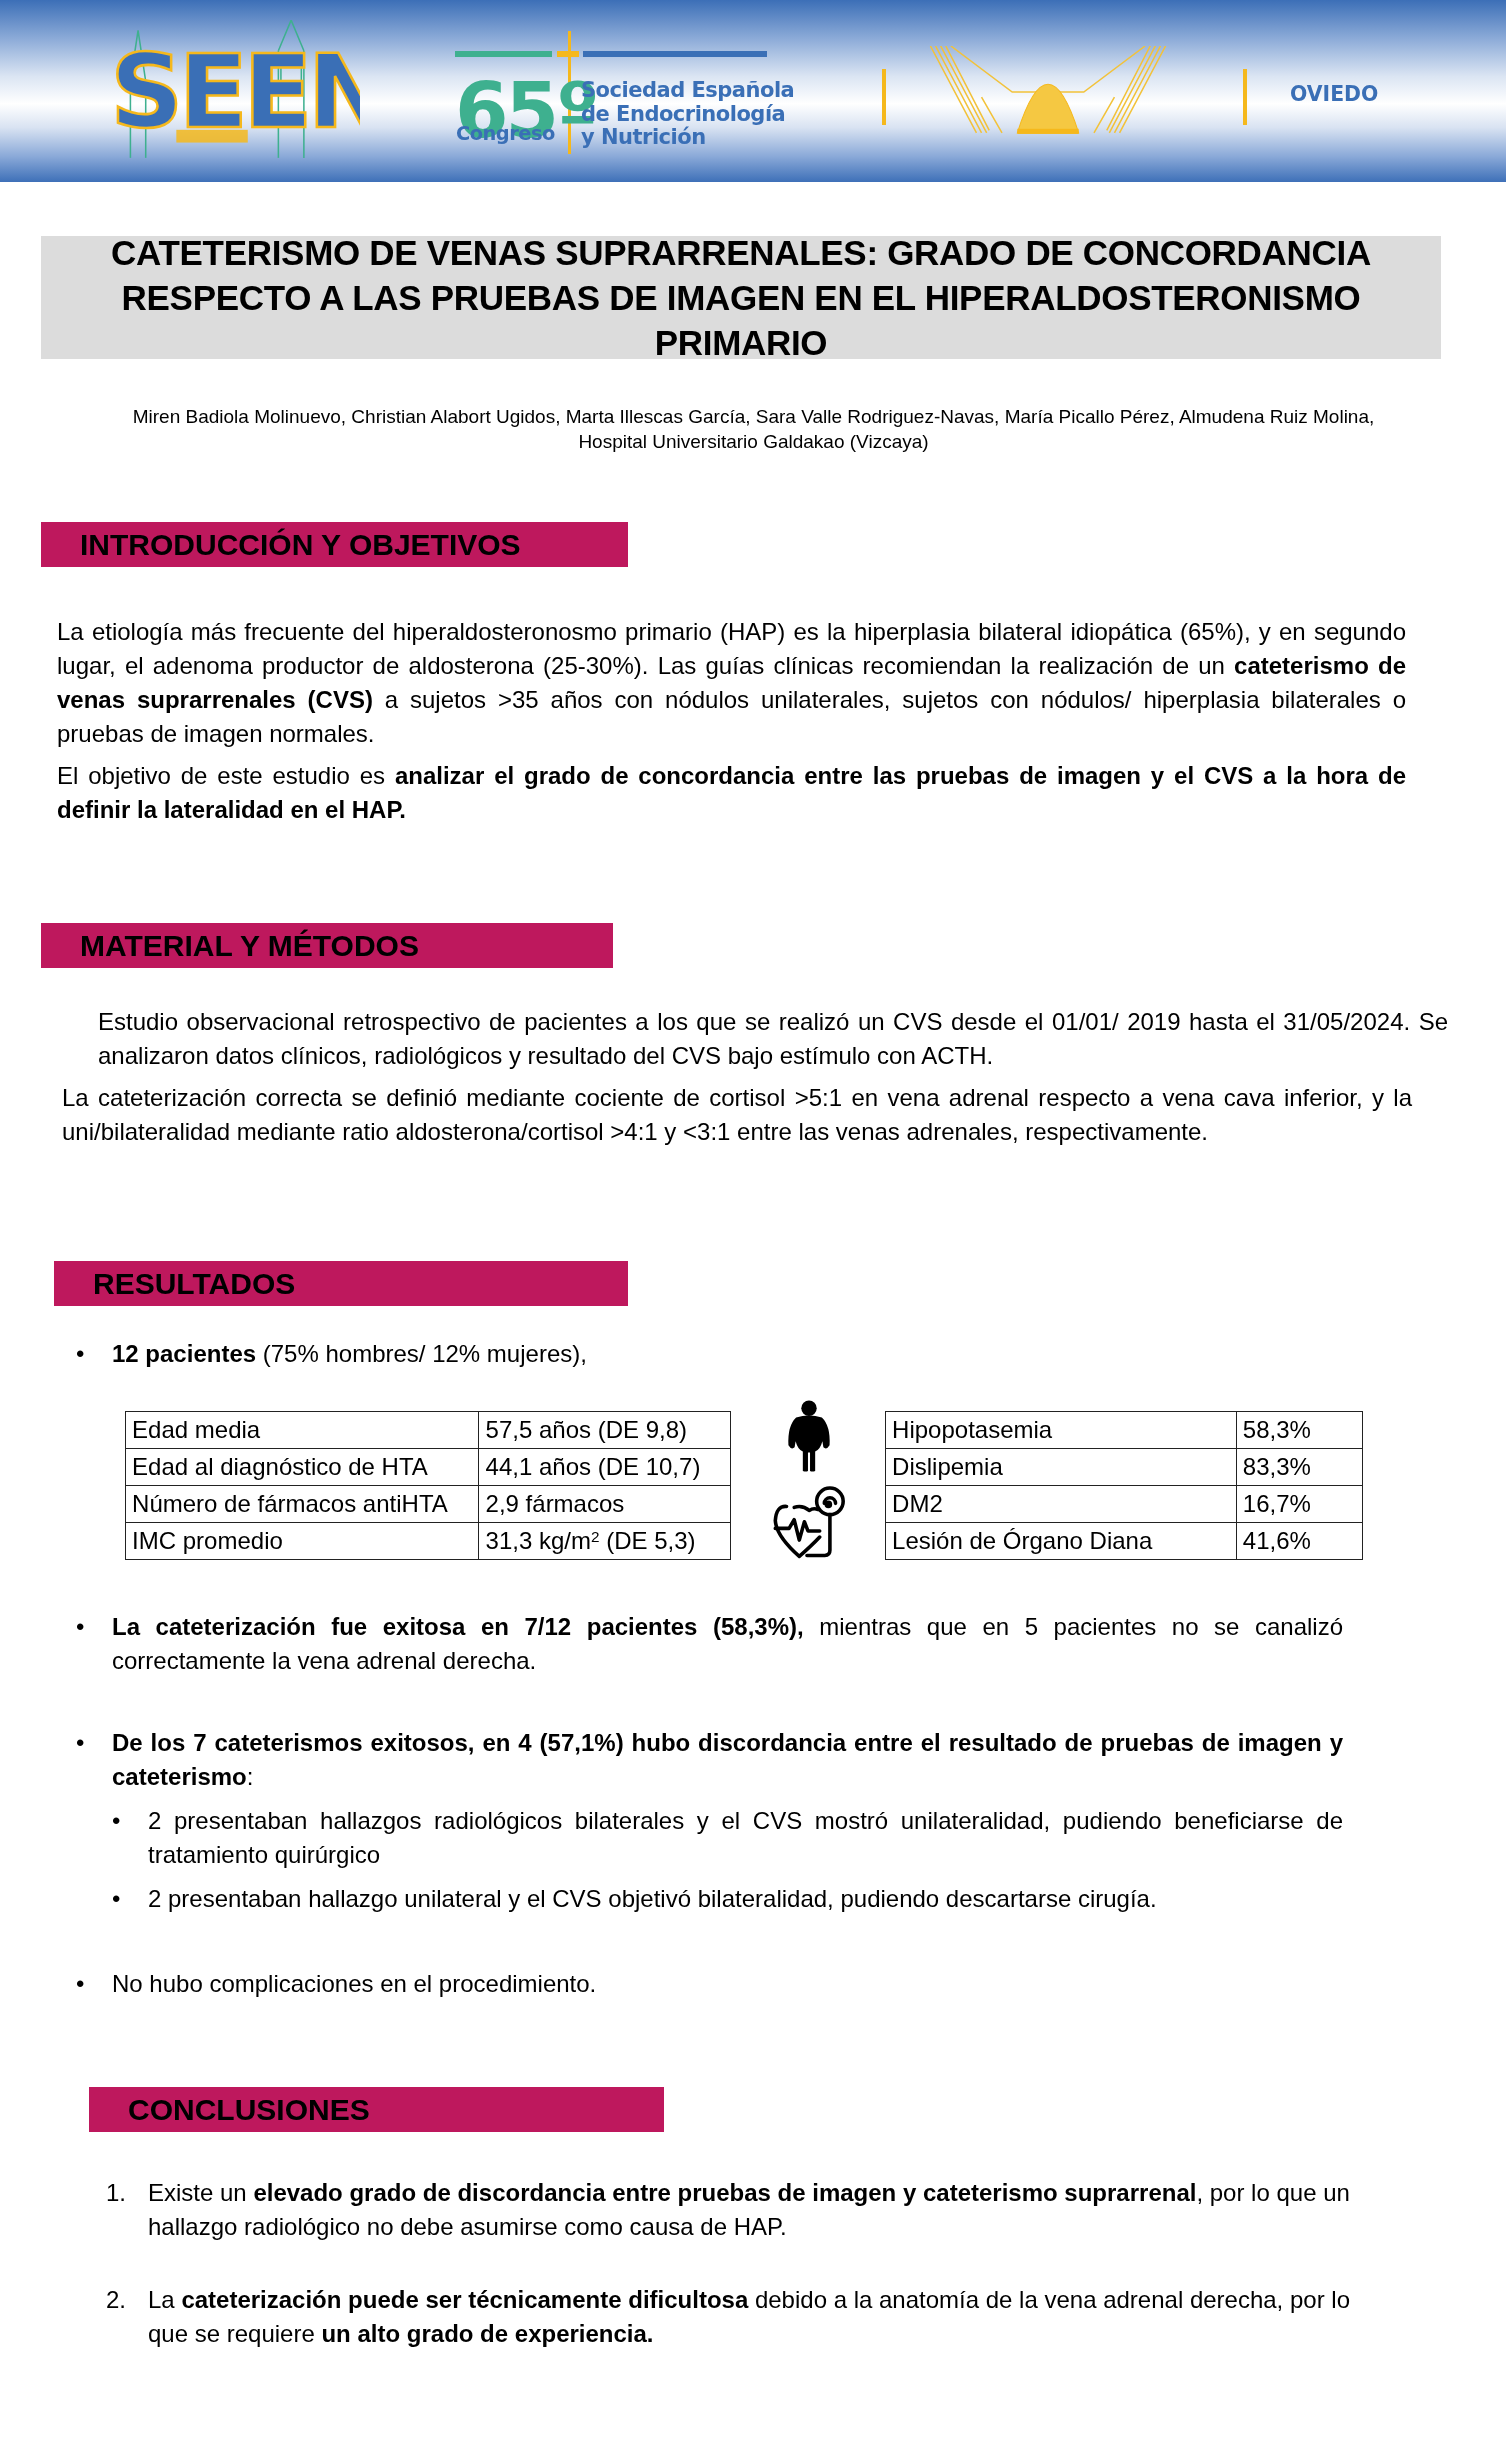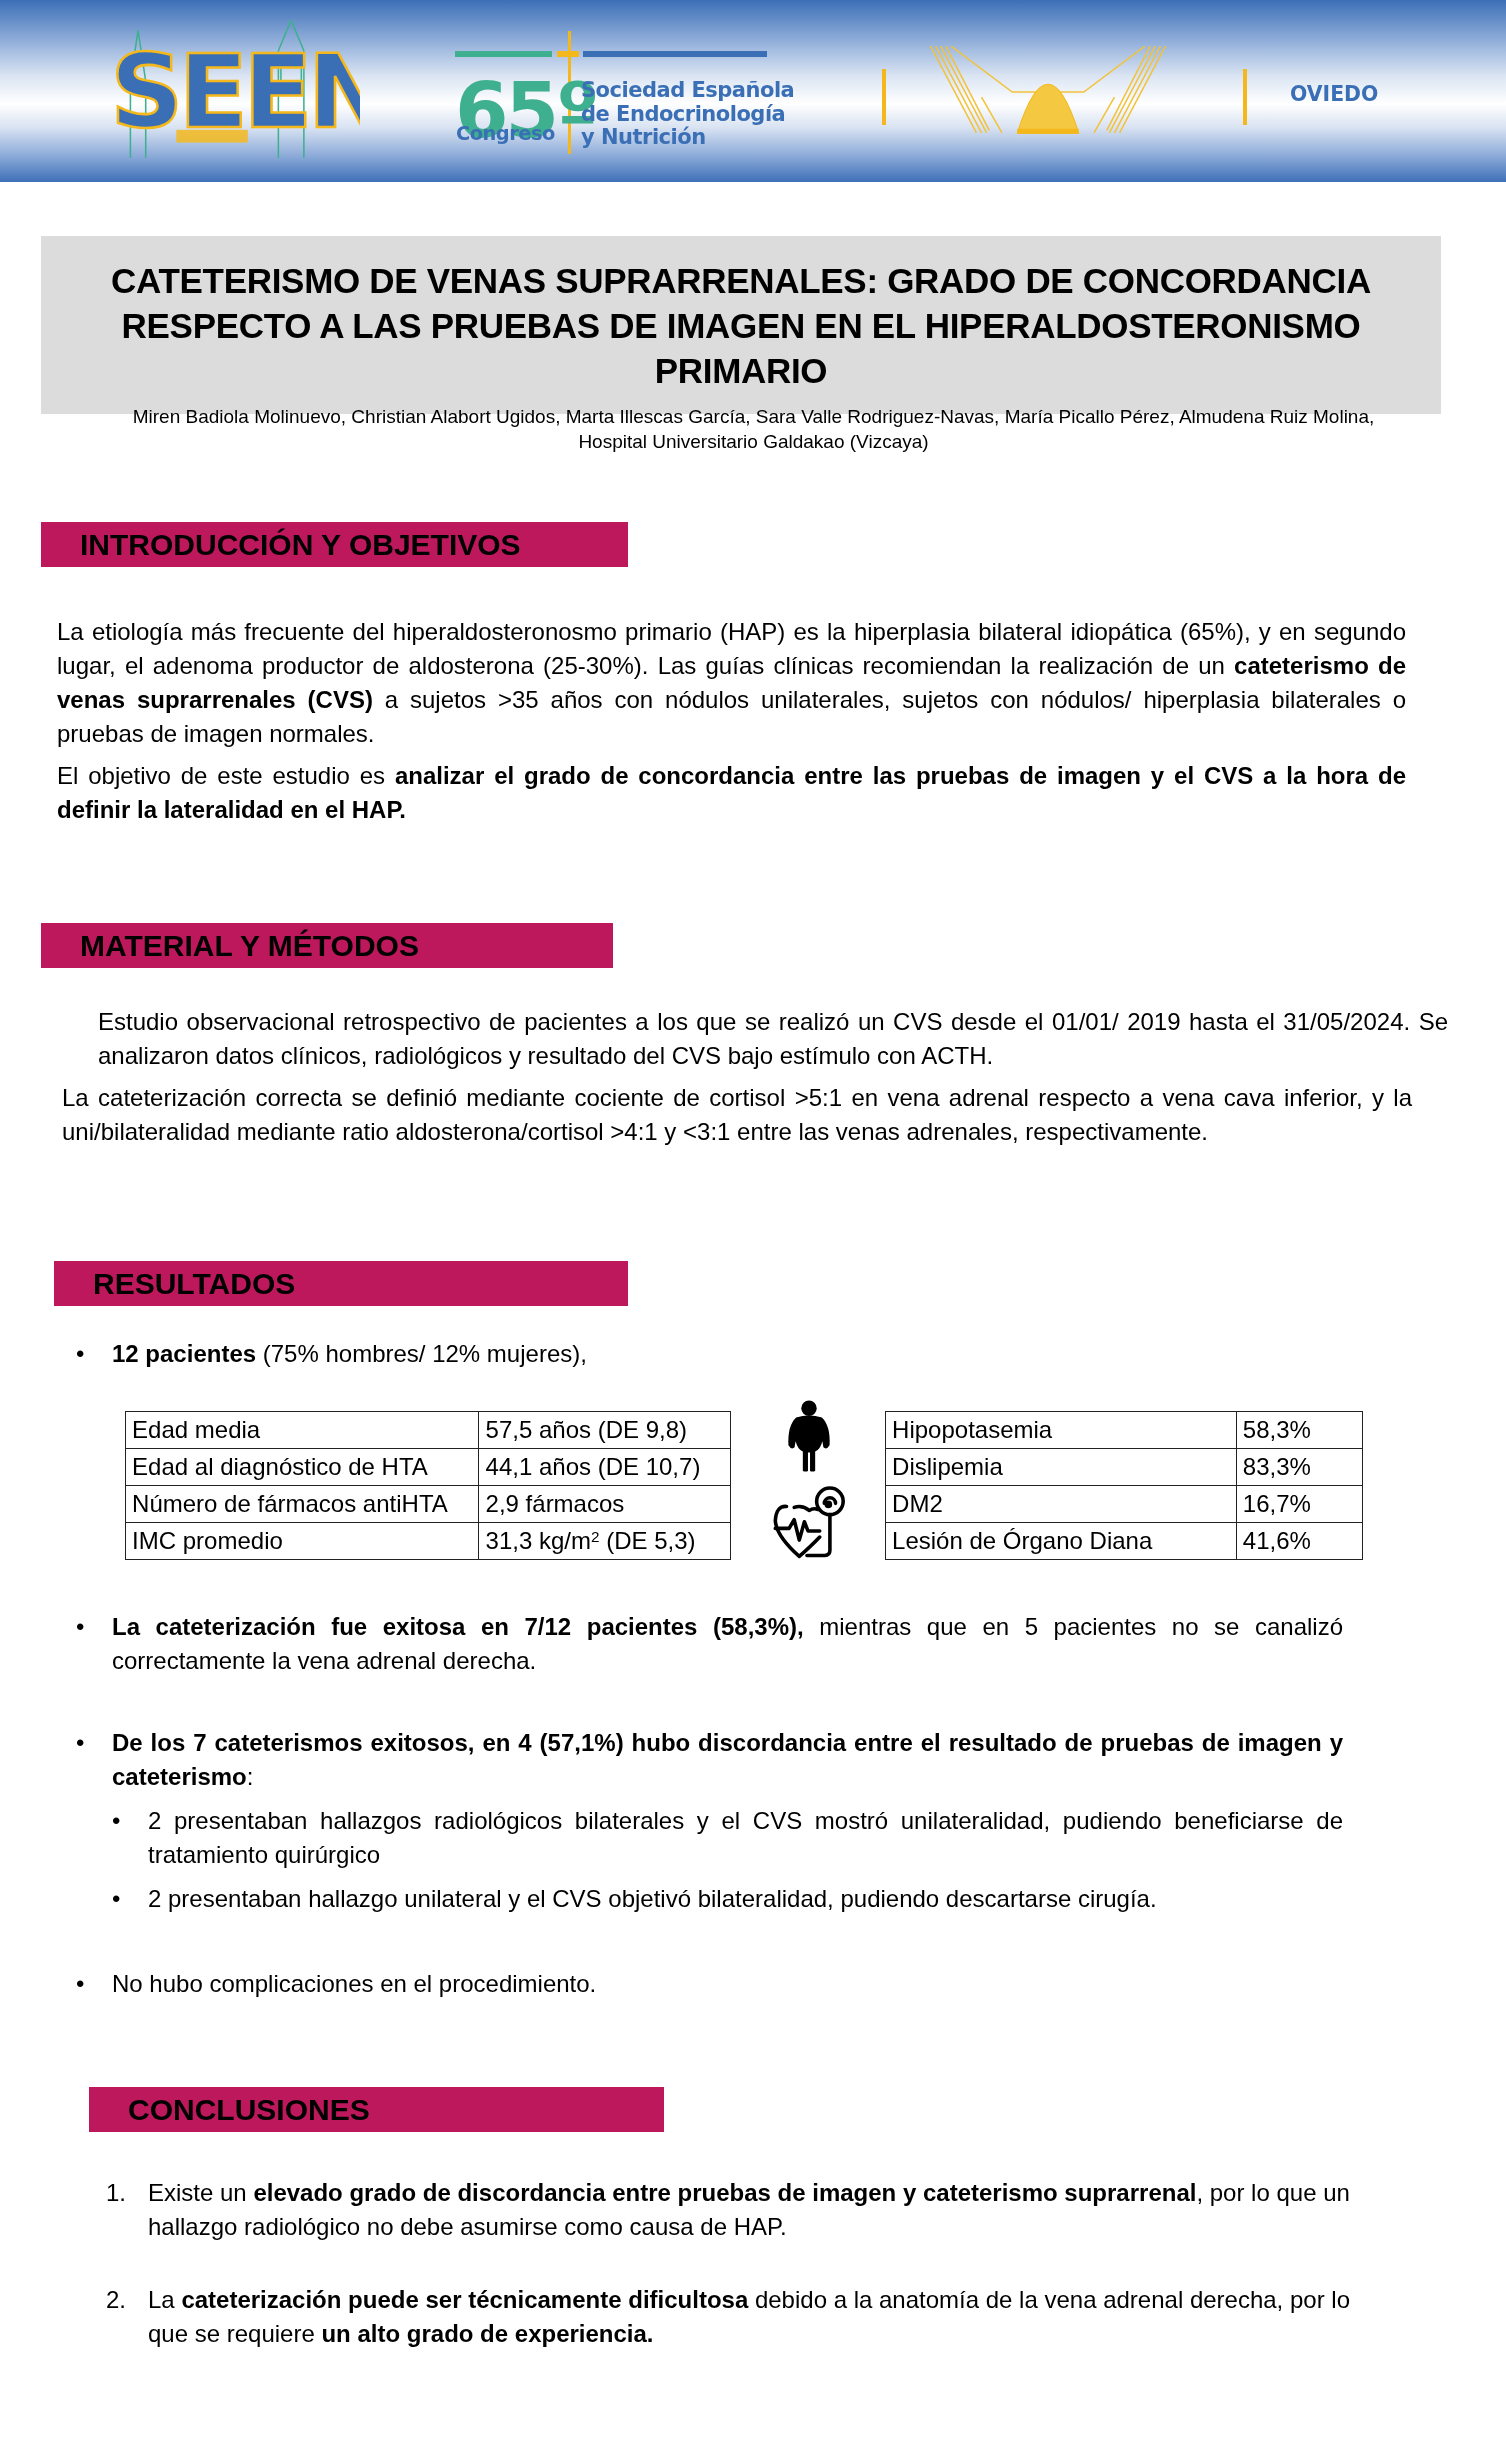--- a/index.html
+++ b/index.html
@@ -19,21 +19,21 @@
   .bar-green { position: absolute; left: 0; top: 20.4px; width: 97px; height: 6.1px; background: #3eb08f; }
   .bar-blue { position: absolute; left: 128px; top: 20.4px; width: 184px; height: 6.1px; background: #3a6fb6; }
   .bar-yellow-h { position: absolute; left: 102px; top: 20.4px; width: 21.5px; height: 6.1px; background: #f5b81c; }
   .bar-yellow-v { position: absolute; left: 113px; top: 0; width: 2.6px; height: 123px; background: #f5b81c; }
   .vsep { position: absolute; width: 4.1px; height: 56px; background: #f5b81c; }
   .building { position: absolute; left: 920px; top: 46px; width: 256px; height: 92px; }
   .oviedo { position: absolute; left: 1290px; top: 82px; font-family: "DejaVu Sans", sans-serif; font-weight: bold; font-size: 20.4px; color: #3a6fb6; }
 
   
   .title-box {
-    position: absolute; left: 41px; top: 236px; width: 1400px; height: 178px; background: #dcdcdc;
+    position: absolute; left: 41px; top: 236px; width: 1400px; height: 123px; background: #dcdcdc;
     display: flex; align-items: center; justify-content: center; text-align: center;
   }
   .title-box h1 { font-size: 35px; font-weight: bold; line-height: 45px; letter-spacing: -0.3px; }
   .authors { position: absolute; left: 31px; top: 405px; width: 1445px; text-align: center; font-size: 19px; line-height: 24.5px; }
 
   
   .sec-head {
     position: absolute; background: #be185d; height: 45px; display: flex; align-items: center;
     font-size: 30px; font-weight: bold; padding-left: 39px;
   }

